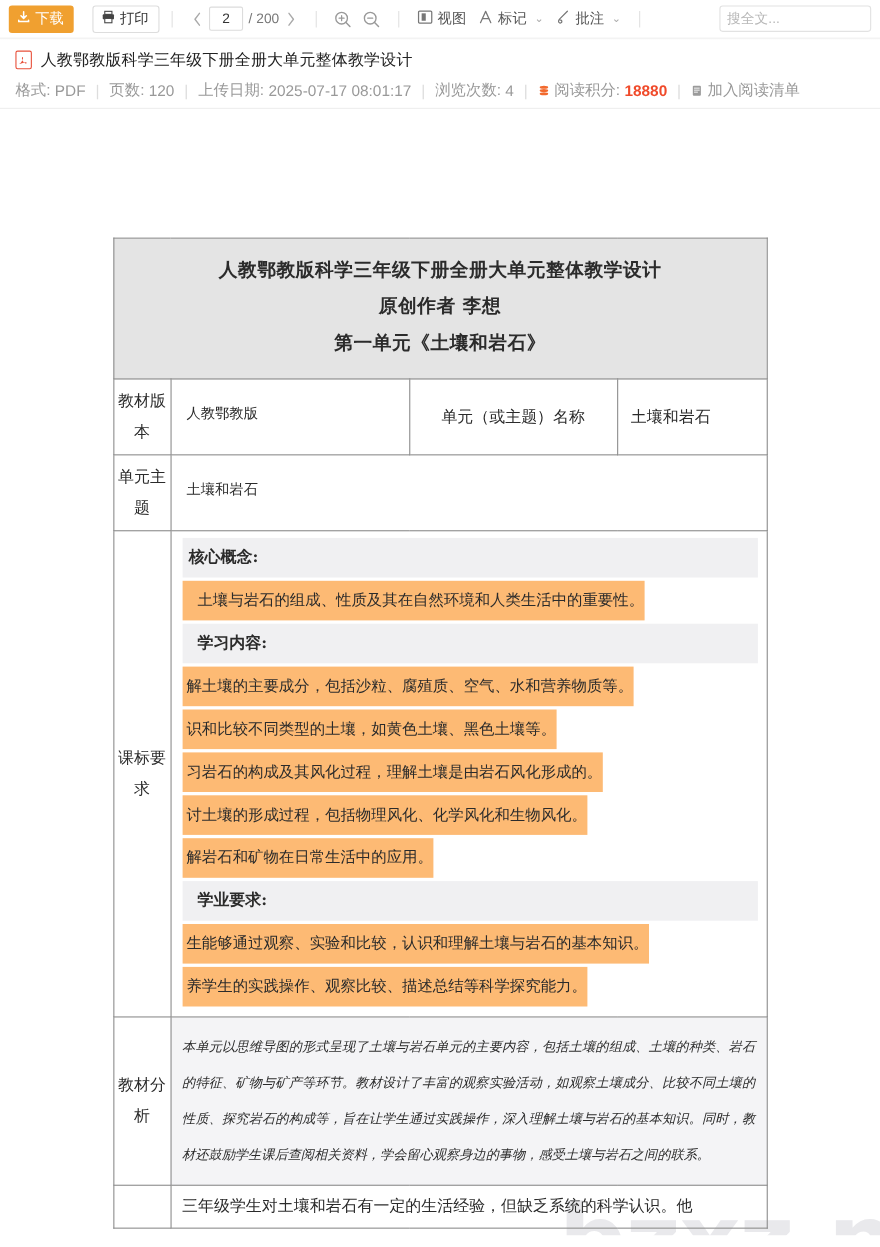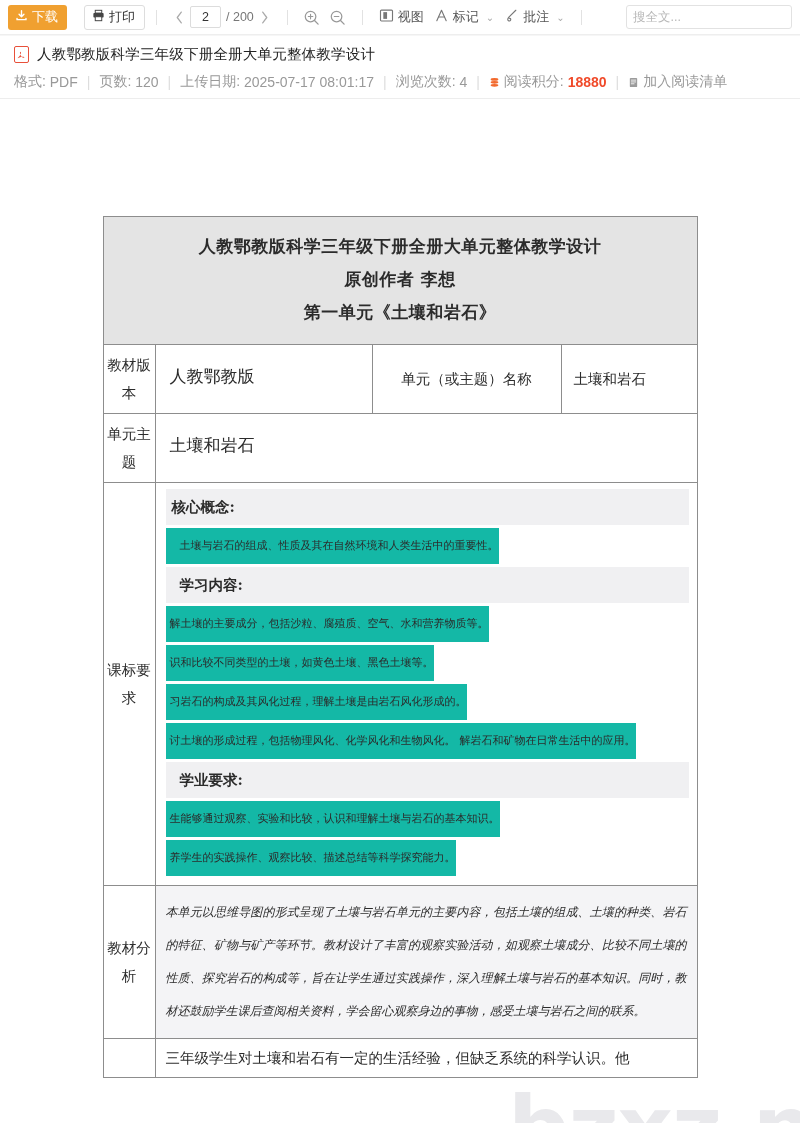--- a/index.html
+++ b/index.html
@@ -74,21 +74,21 @@
   .tb-txt-btn {
     display: flex; align-items: center; gap: 4px;
     font-size: 13px; color: #555555;
     height: 26px; padding: 0 5px;
     cursor: pointer; white-space: nowrap;
   }
   .caret { color: #aaaaaa; font-size: 10px; margin-left: 3px; }
   .search-wrap {
     margin-left: auto;
     display: flex; align-items: center;
-    width: 166px; height: 24px;
+    width: 138px; height: 24px;
     border: 1px solid #e2e2e2; border-radius: 3px;
     background: #fff;
     padding: 0 6px;
   }
   .search-wrap input {
     border: 0; outline: 0; flex: 1;
     font-size: 12.5px; color: #333;
     font-family: "Liberation Sans", sans-serif;
     background: transparent;
   }
@@ -178,21 +178,21 @@
     letter-spacing: .5px;
   }
   .lbl-cell {
     width: 52px;
     text-align: center;
     font-size: 14.5px;
     line-height: 28px;
     padding: 6px 2px;
   }
   .val-cell {
-    font-size: 17px;
+    font-size: 13px;
     padding: 4px 0 10px 14px;
   }
   .mid-cell {
     width: 189px;
     font-size: 14.5px;
     text-align: center;
     padding: 22px 4px;
   }
   .right-cell {
     width: 136px;
@@ -205,22 +205,22 @@
     background: #f0f0f2;
     font-size: 14.5px;
     font-weight: bold;
     padding: 5px 0 5px 6px;
     margin: 0 0 3px 0;
     line-height: 26px;
     display: block;
   }
   .hl-head.indent { padding-left: 14px; }
   .hl-line {
-    background: #14b8a6;
-    font-size: 11px;
+    background: #fdba74;
+    font-size: 14px;
     line-height: 26px;
     padding: 5px 0 5px 4px;
     margin: 0 0 3px 0;
     display: inline-block;
   }
   .hl-line.indent { padding-left: 14px; }
   .para-cell {
     font-size: 12px;
     line-height: 33px;
     padding: 10px 10px 10px 10px;

